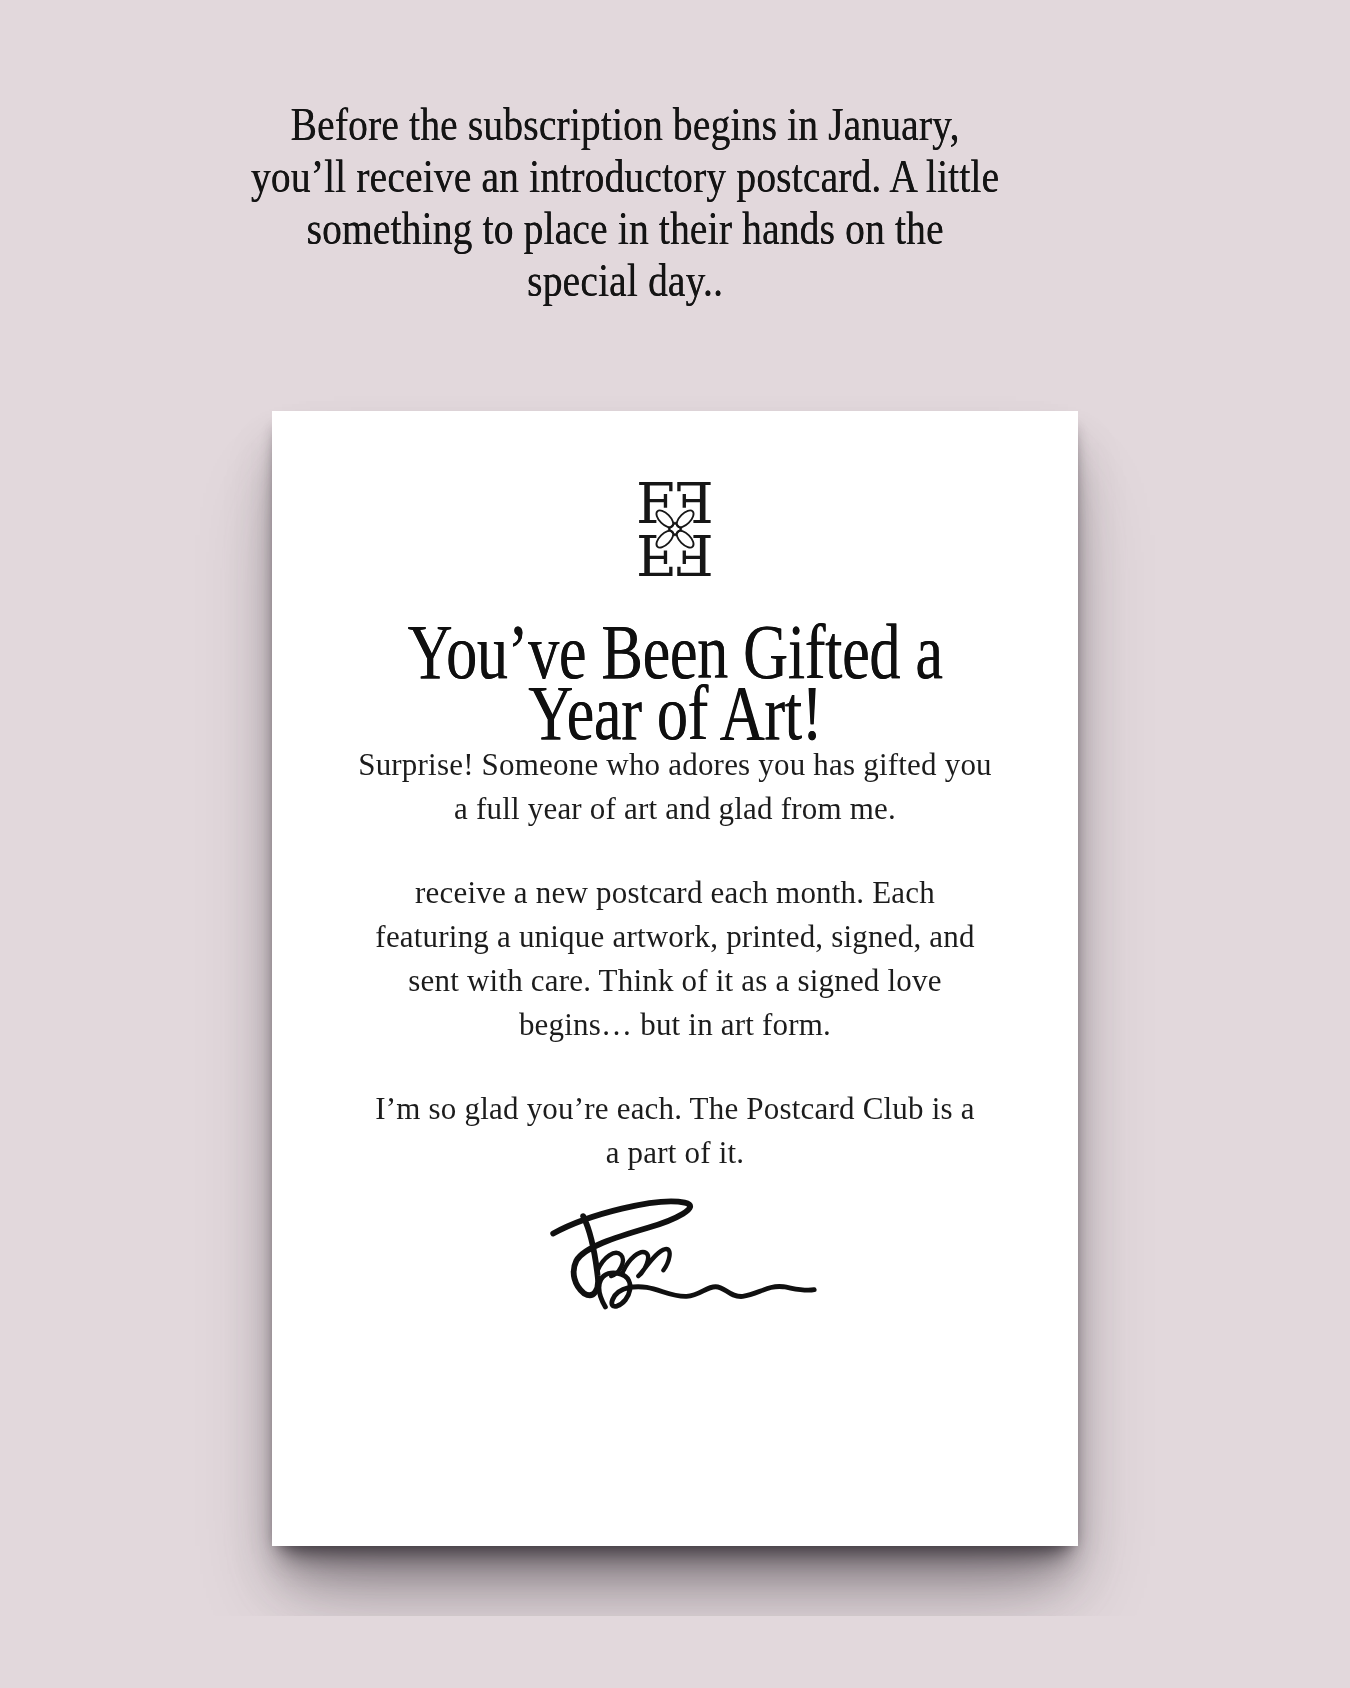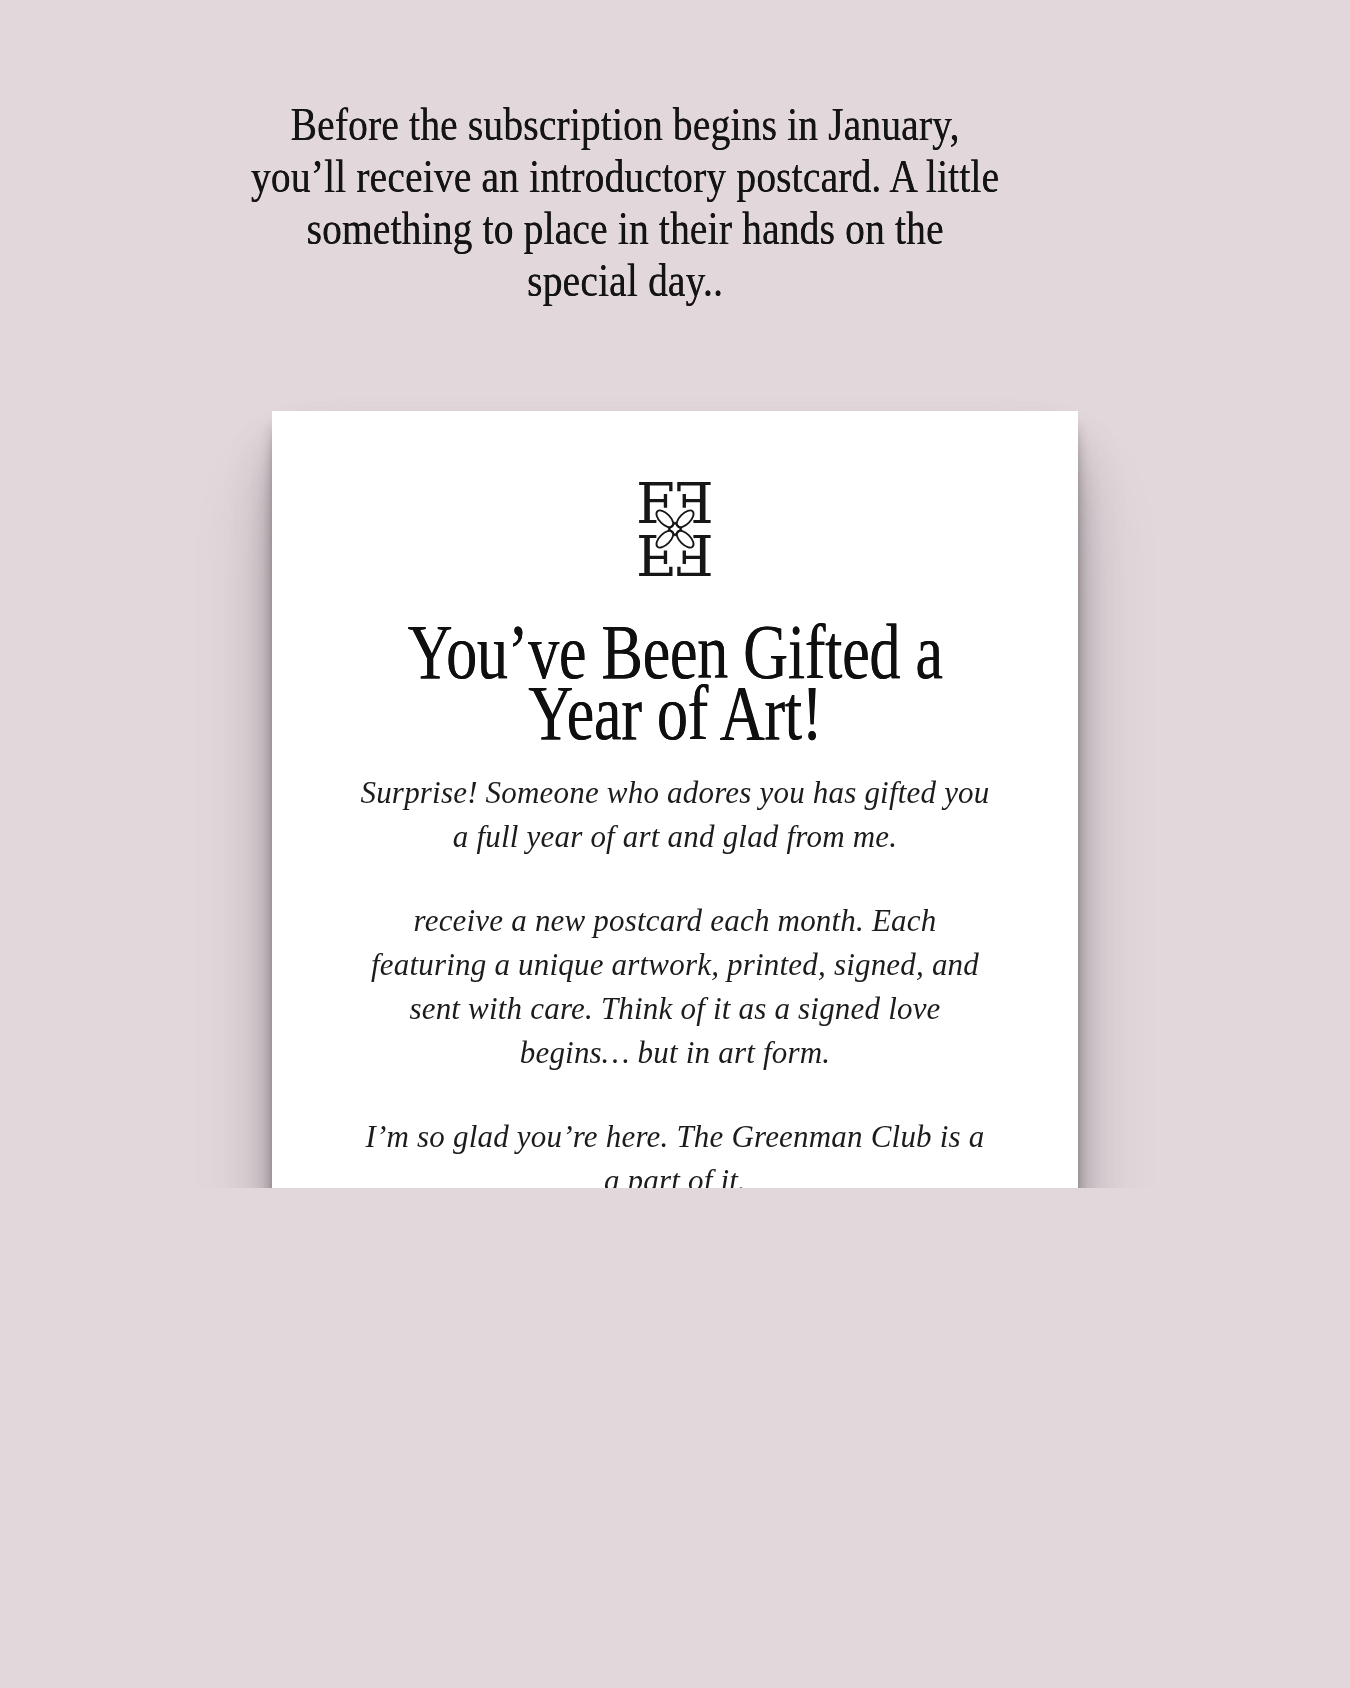--- a/index.html
+++ b/index.html
@@ -1,20 +1,20 @@
 <!DOCTYPE html>
 <html><head>
 <meta charset="utf-8">
 <style>
   * { margin: 0; padding: 0; box-sizing: border-box; }
   html, body { background: #e2d8dc; }
   .canvas {
     position: relative;
     width: 1350px;
-    height: 1188px;
+    height: 1616px;
     background: #e2d8dc;
     overflow: hidden;
     font-family: "Liberation Serif", serif;
   }
 
   
   .intro {
     position: absolute;
     top: 98px;
     left: 0;
@@ -91,22 +91,20 @@
     font-size: 78px;
     line-height: 61px;
     color: #0f0f0f;
     letter-spacing: -0.5px;
     text-shadow: 0.45px 0 0 currentColor;
   }
   .title-inner .line { display: block; }
 
   
   .card-body {
-    margin-top: 28px;
-    font-style: italic;
     font-size: 31px;
     line-height: 44px;
     color: #1c1c1c;
     letter-spacing: 0.2px;
   }
   .card-body p + p { margin-top: 40px; }
   .card-body .line { display: block; }
 
   
   .signature {
@@ -170,21 +168,21 @@
         <span class="line">Surprise! Someone who adores you has gifted you</span>
         <span class="line">a full year of art and glad from me.</span>
       </p>
       <p>
         <span class="line">receive a new postcard each month. Each</span>
         <span class="line">featuring a unique artwork, printed, signed, and</span>
         <span class="line">sent with care. Think of it as a signed love</span>
         <span class="line">begins… but in art form.</span>
       </p>
       <p>
-        <span class="line">I’m so glad you’re here. The Greenman Club is a</span>
+        <span class="line">I’m so glad you’re each. The Postcard Club is a</span>
         <span class="line">a part of it.</span>
       </p>
     </div>
 
     <div class="signature" role="img" aria-label="Faye Greenman">
       <svg width="290" height="126" viewBox="0 0 300 130">
         <g fill="none" stroke="#101010" stroke-linecap="round" stroke-linejoin="round">
           <path stroke-width="6" d="M 24 48 C 60 28, 132 10, 160 16 C 178 20, 150 34, 122 42 C 88 52, 56 62, 48 76 C 42 88, 46 102, 56 110 C 66 116, 72 106, 70 92 C 67 66, 62 44, 55 30"></path>
           <path stroke-width="4.5" d="M 70 86 C 76 72, 88 64, 94 70 C 100 76, 92 90, 84 92"></path>
           <path stroke-width="4.5" d="M 96 88 C 102 74, 114 64, 120 68 C 126 72, 118 88, 112 92 C 120 84, 130 66, 140 64 C 148 63, 144 78, 138 86"></path>

